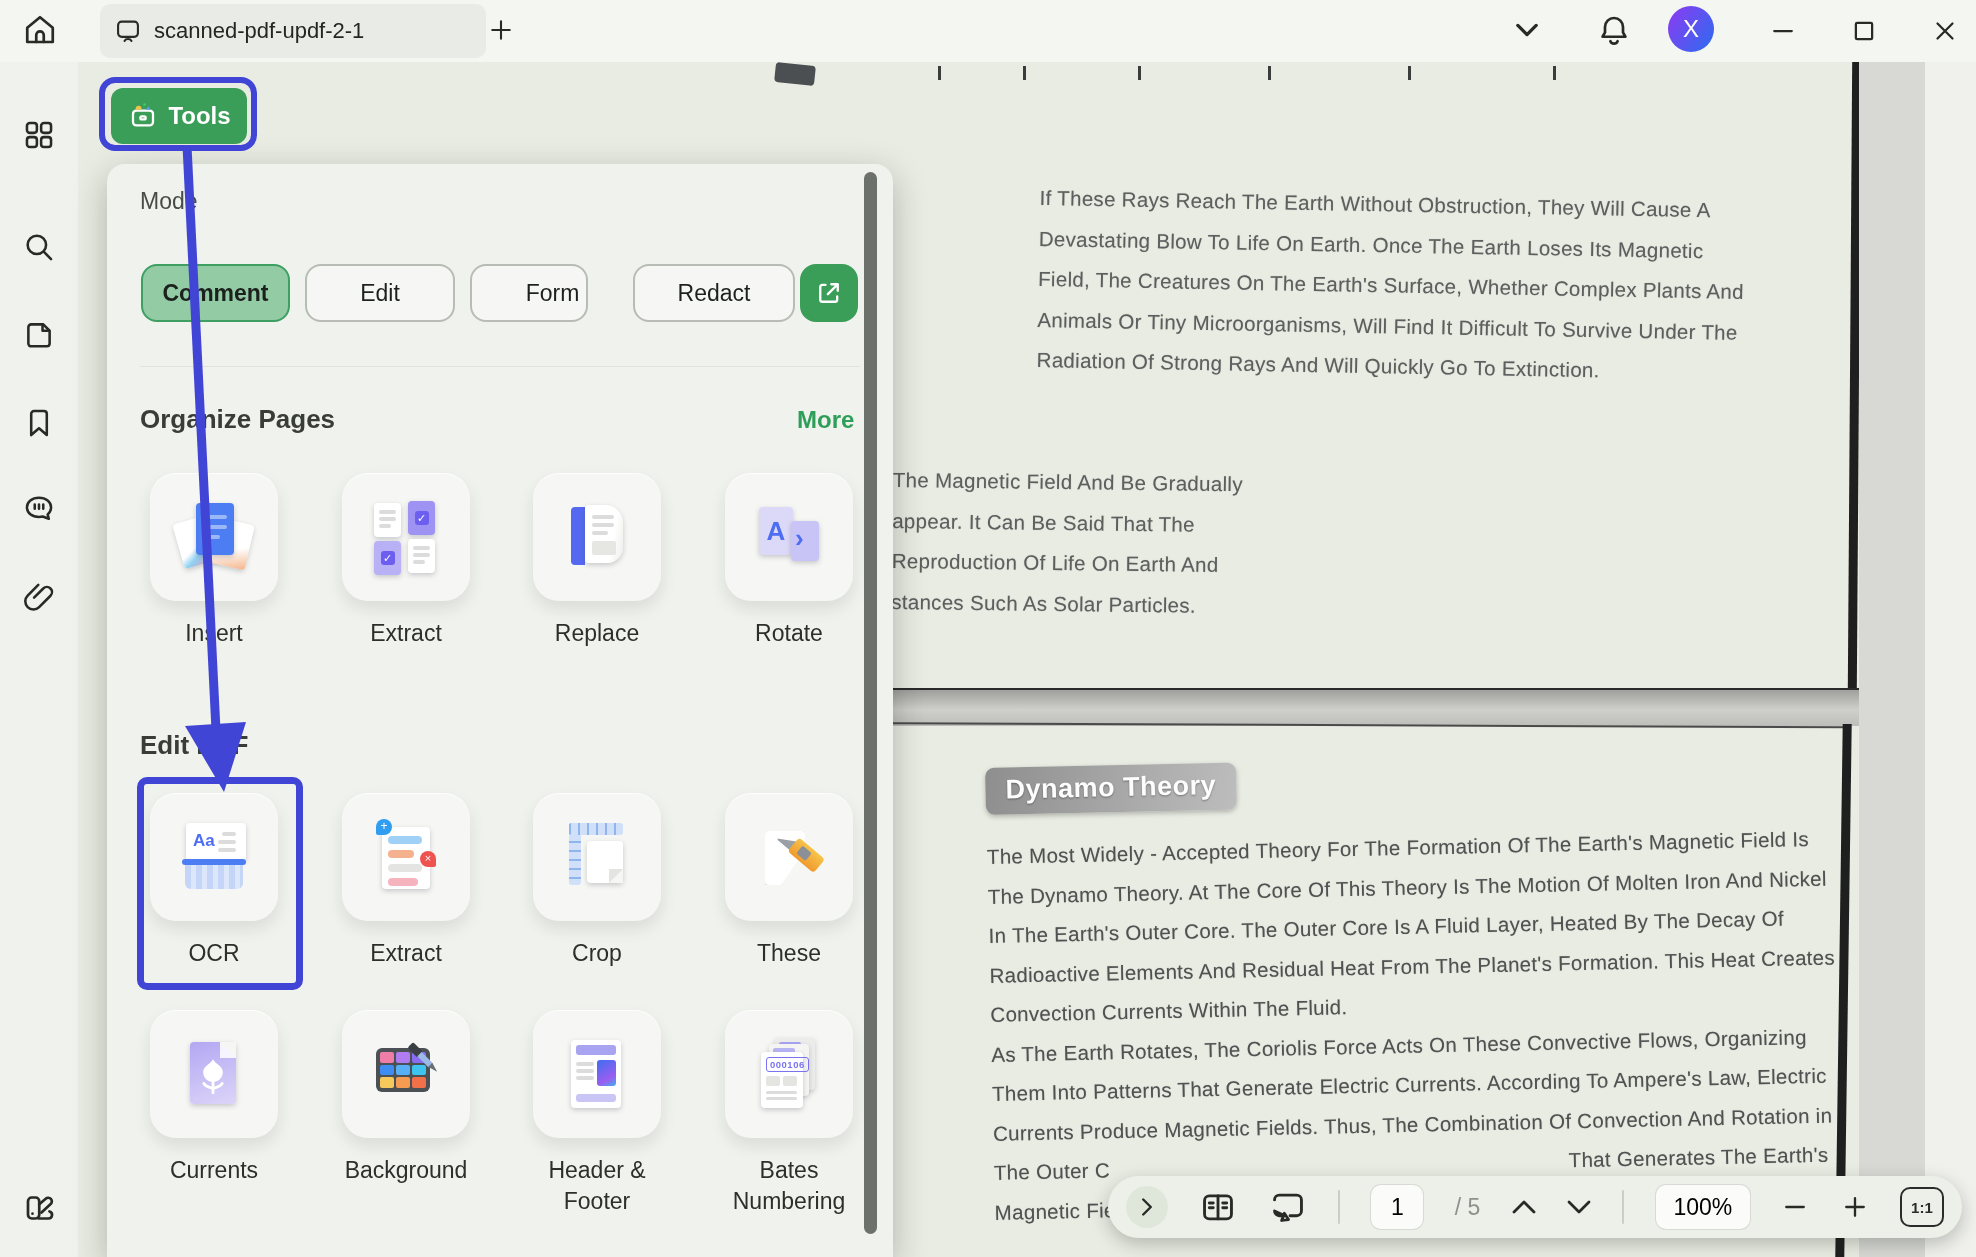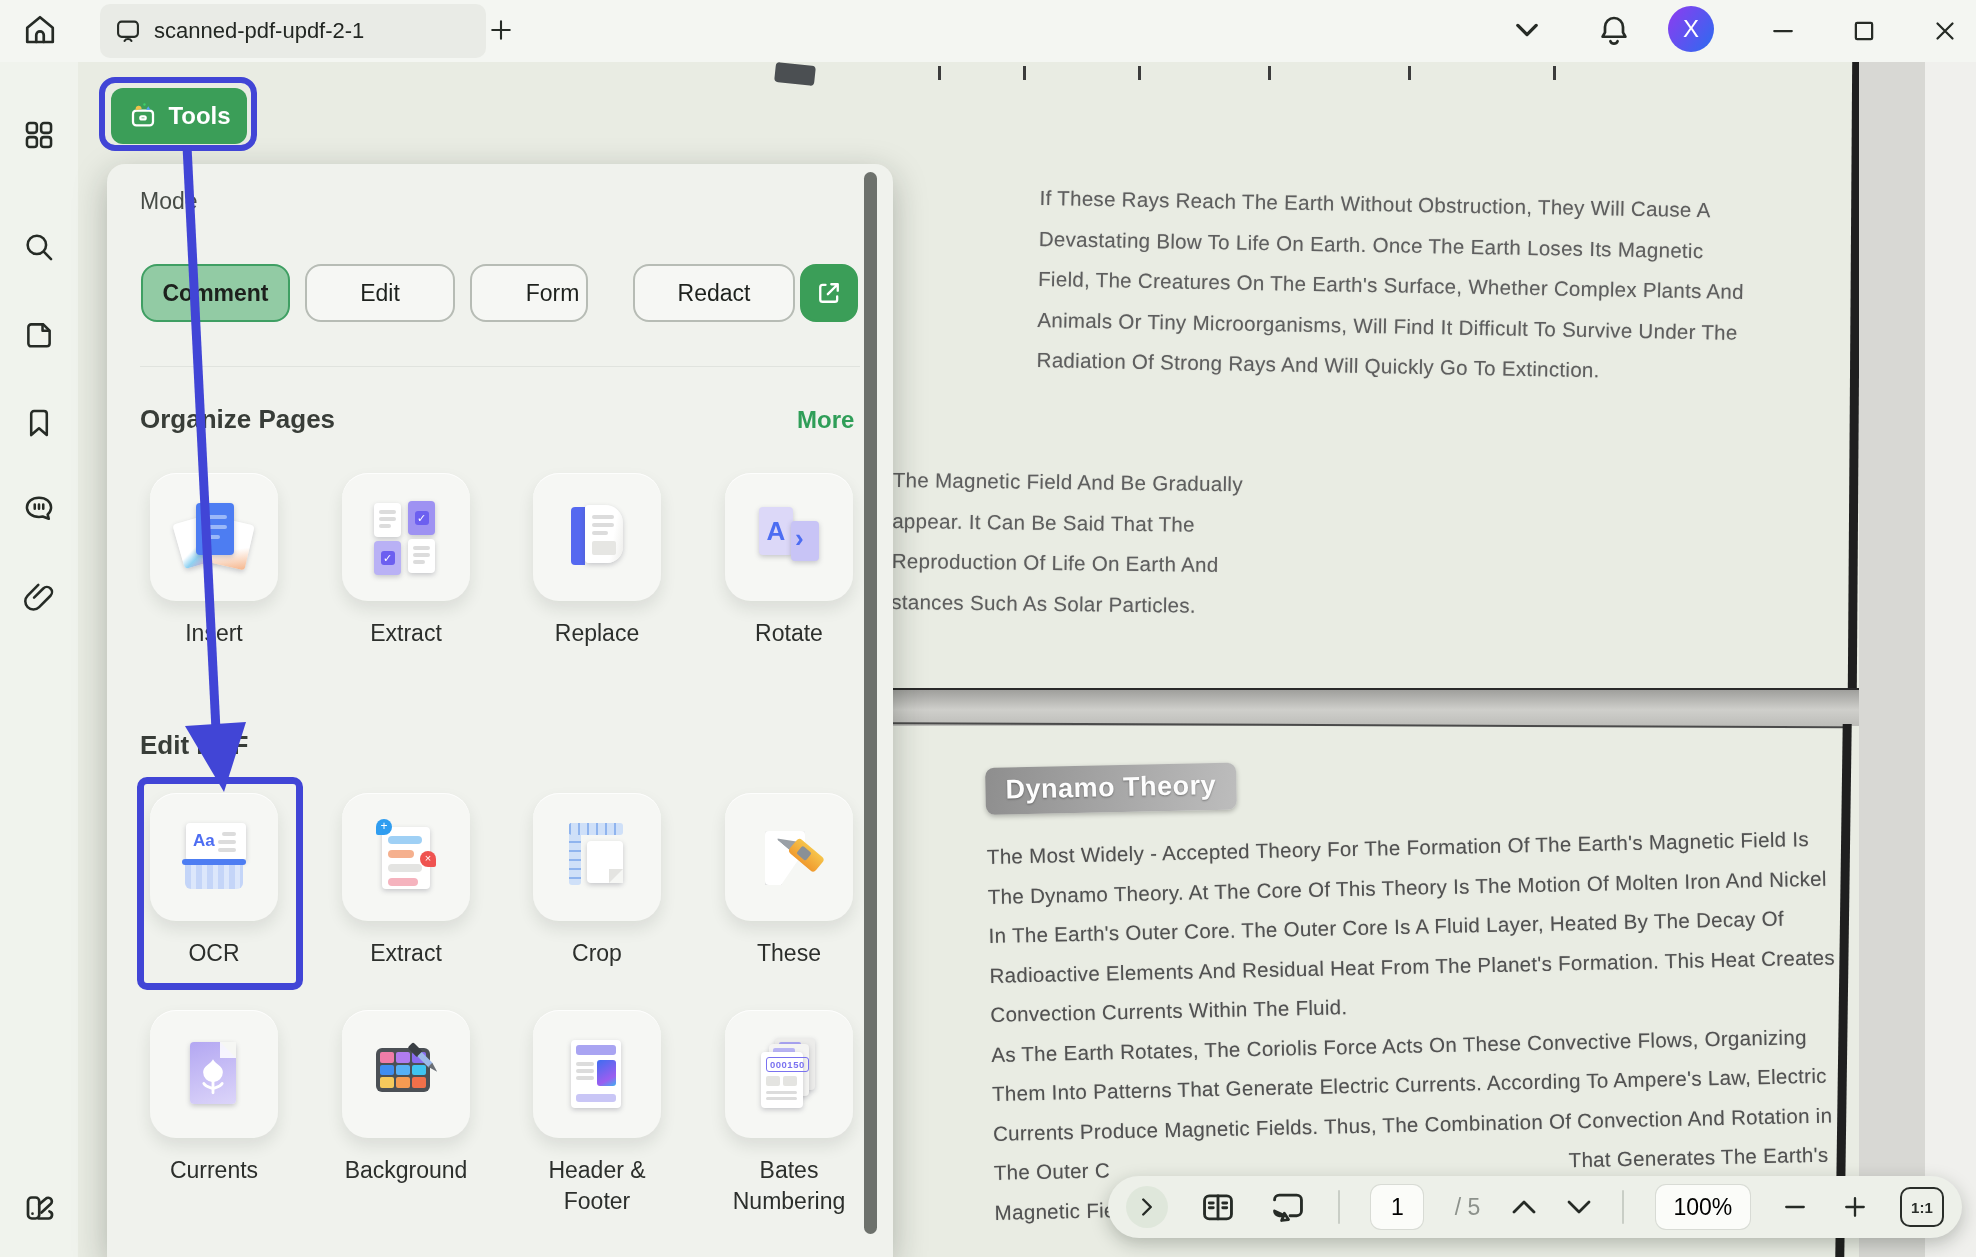--- a/index.html
+++ b/index.html
@@ -557,21 +557,21 @@
     <div class="tile" style="left:618px;top:846px;">
       <div class="mini">
         <div class="mpage" style="left:24px;top:2px;width:40px;height:52px;background:#ececea;">
           <div class="abs" style="left:4px;top:4px;width:22px;height:7px;background:#a9a4f2;border-radius:2px;"></div>
         </div>
         <div class="mpage" style="left:18px;top:8px;width:40px;height:52px;background:#f4f4f2;">
           <div class="abs" style="left:4px;top:4px;width:22px;height:7px;background:#b9b5f5;border-radius:2px;"></div>
         </div>
         <div class="mpage" style="left:10px;top:16px;width:42px;height:56px;">
           <span class="abs" style="left:5px;top:5px;border:1.6px solid #7a72f0;border-radius:3px;color:#7a72f0;
-                font-size:9.5px;font-weight:bold;padding:1px 3px;letter-spacing:.5px;">000150</span>
+                font-size:9.5px;font-weight:bold;padding:1px 3px;letter-spacing:.5px;">000106</span>
           <div class="abs" style="left:5px;top:24px;width:14px;height:10px;background:#e4e4e1;border-radius:2px;"></div>
           <div class="abs" style="left:22px;top:24px;width:14px;height:10px;background:#e4e4e1;border-radius:2px;"></div>
           <div class="gline" style="left:5px;top:39px;width:31px;height:3px;"></div>
           <div class="gline" style="left:5px;top:45px;width:31px;height:3px;"></div>
         </div>
       </div>
     </div>
     <div class="tile-label" style="left:22px;top:991px;">Currents</div>
     <div class="tile-label" style="left:214px;top:991px;">Background</div>
     <div class="tile-label" style="left:597px;top:991px;">Bates Numbering</div>

